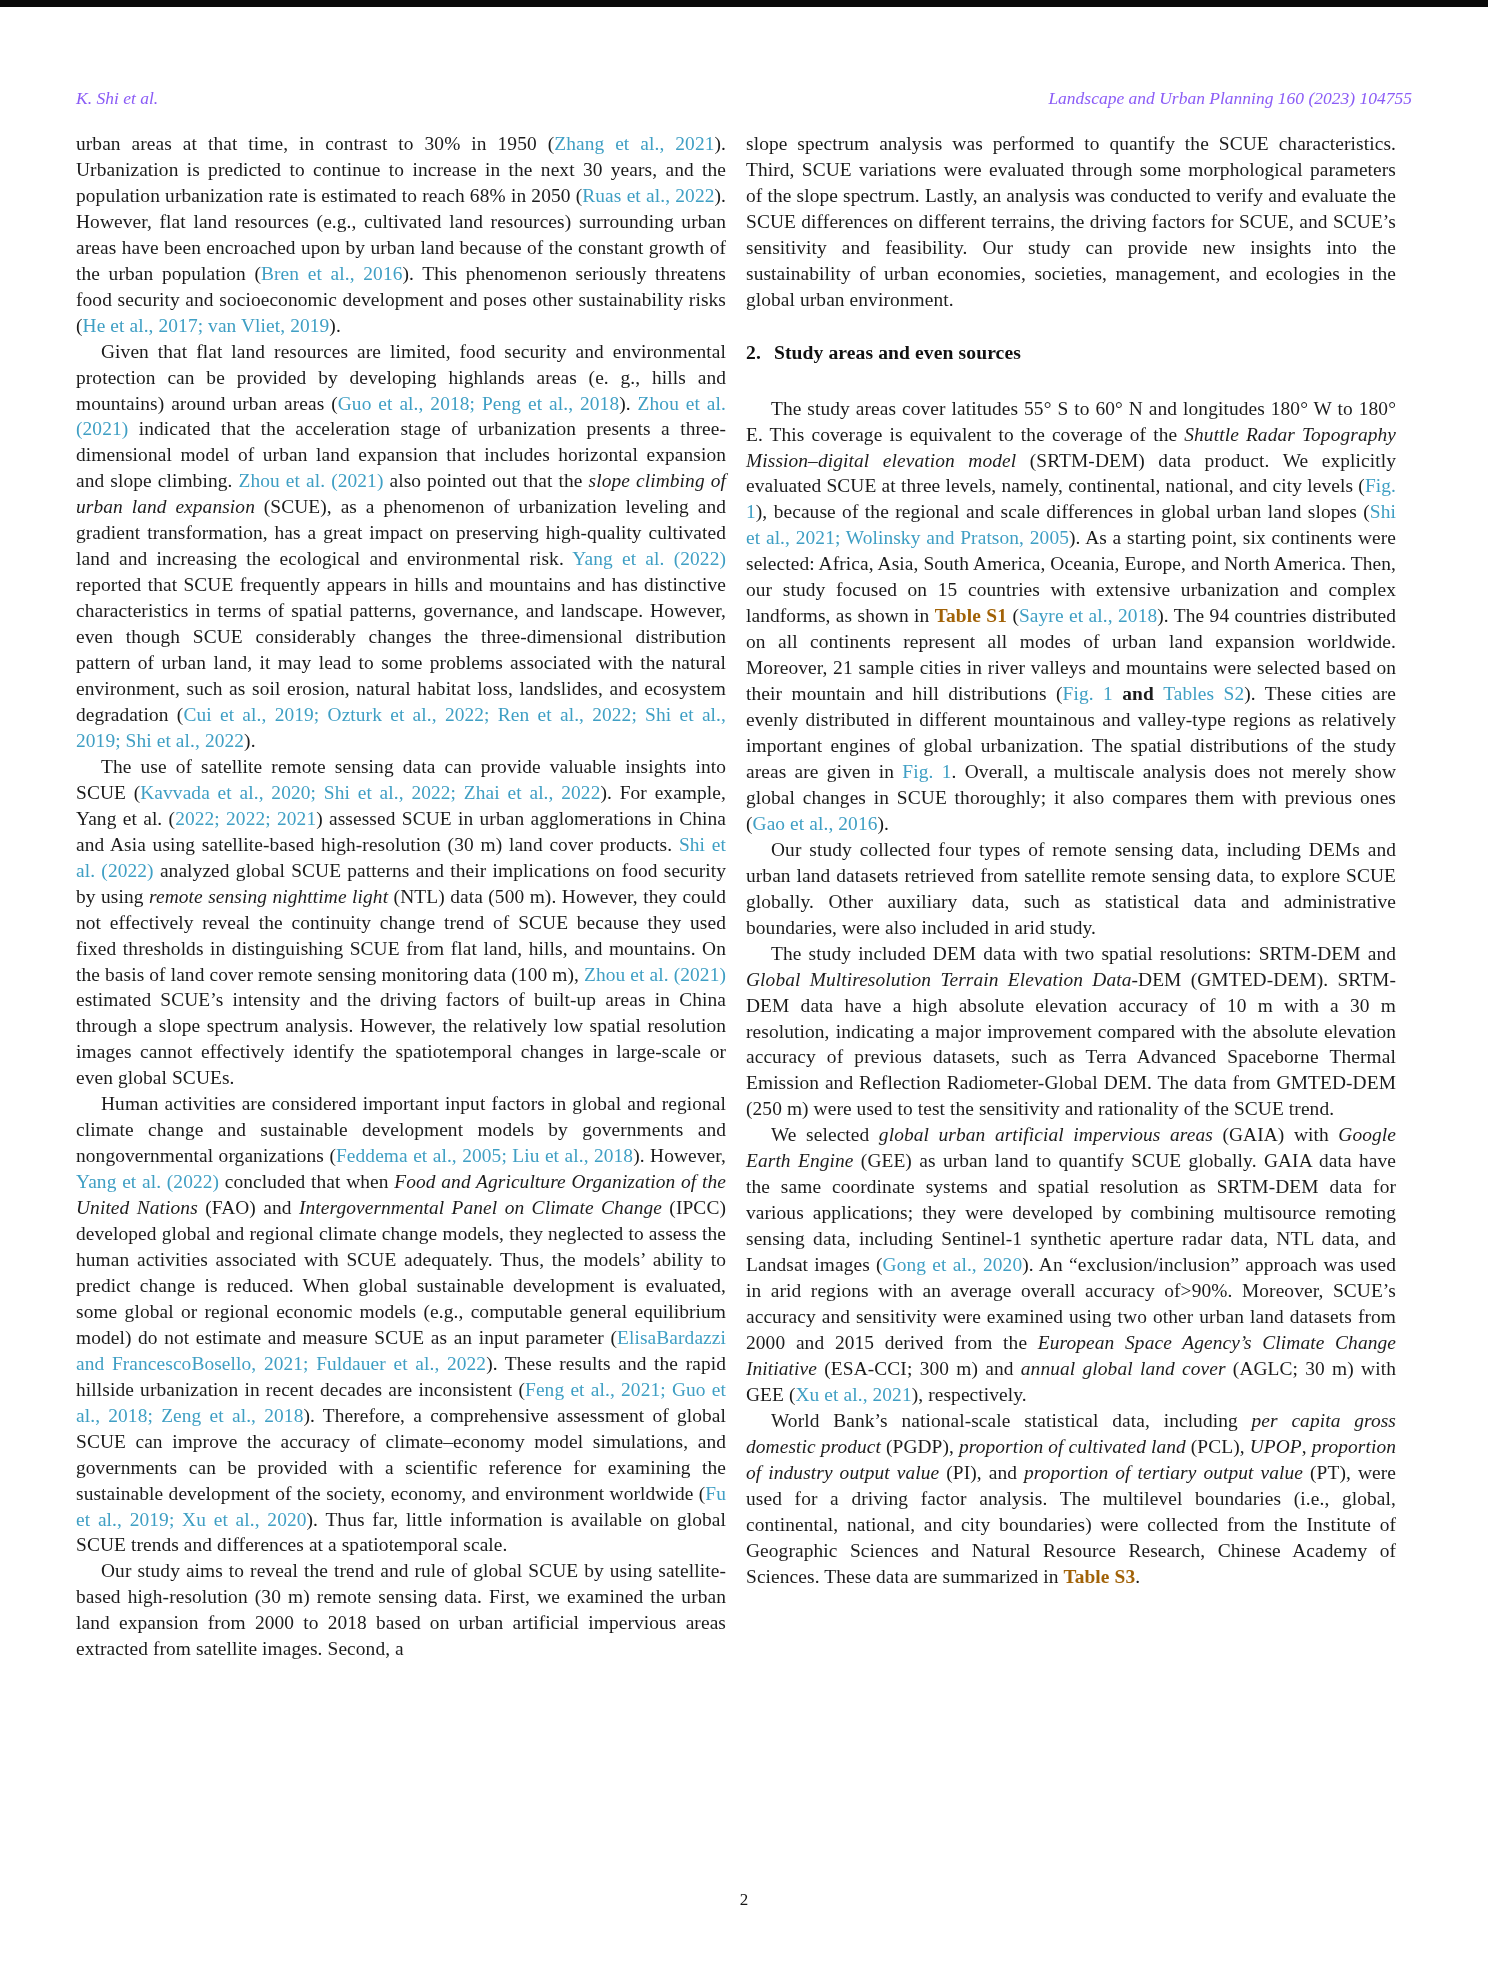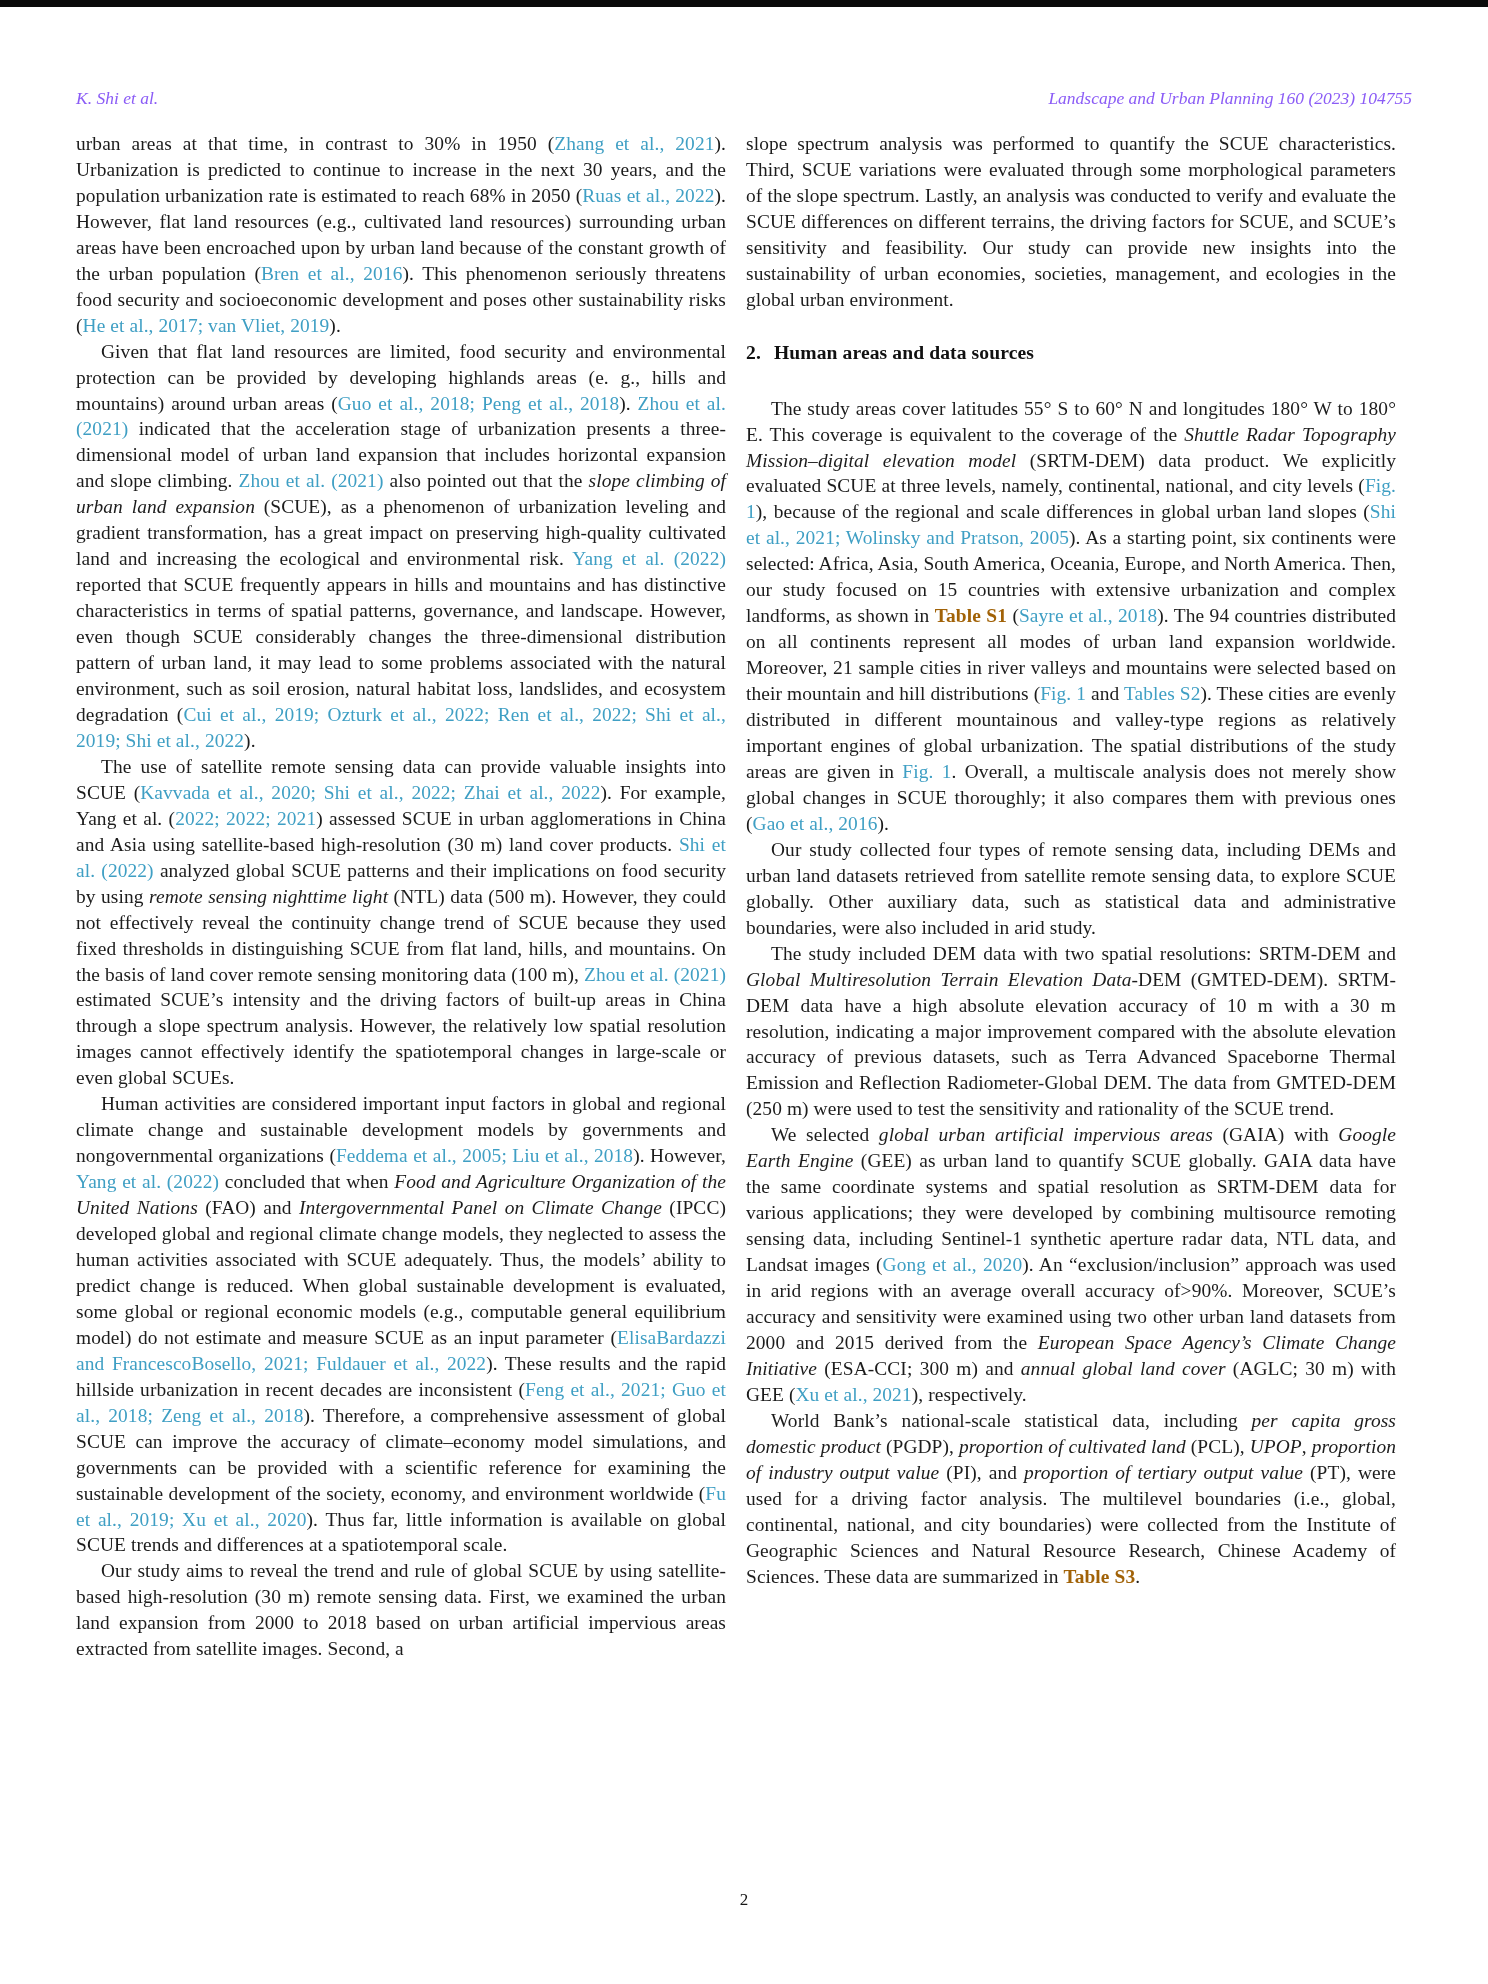--- a/index.html
+++ b/index.html
@@ -37,21 +37,21 @@
   .para { margin: 0; }
   .para.indent { text-indent: 25px; }
   .section-heading {
     font-size: 19.6px; font-weight: bold; color: #111;
     text-align: left;
     margin: 27px 0 30px 0;
   }
   .section-heading .h-num { margin-right: 13px; }
   .seg-p  { }
   .seg-i  { font-style: italic; }
-  .seg-b  { font-weight: normal; }
+  .seg-b  { font-weight: bold; }
   .seg-l  { color: #3f9fc4; }
   .seg-bl { color: #a16207; font-weight: bold; }
   .page-footer {
     position: absolute; top: 1890px; left: 0;
     width: 1488px;
     text-align: center;
     font-size: 17px; color: #161616;
   }
 </style>
 </head>
@@ -67,21 +67,21 @@
 <div class="content">
   <div class="column" id="col-left">
       <p class="para"><span class="seg-p">urban areas at that time, in contrast to 30% in 1950 (</span><span class="seg-l">Zhang et al., 2021</span><span class="seg-p">). Urbanization is predicted to continue to increase in the next 30 years, and the population urbanization rate is estimated to reach 68% in 2050 (</span><span class="seg-l">Ruas et al., 2022</span><span class="seg-p">). However, flat land resources (e.g., cultivated land resources) surrounding urban areas have been encroached upon by urban land because of the constant growth of the urban population (</span><span class="seg-l">Bren et al., 2016</span><span class="seg-p">). This phenomenon seriously threatens food security and socioeconomic development and poses other sustainability risks (</span><span class="seg-l">He et al., 2017; van Vliet, 2019</span><span class="seg-p">).</span></p>
       <p class="para indent"><span class="seg-p">Given that flat land resources are limited, food security and environmental protection can be provided by developing highlands areas (e. g., hills and mountains) around urban areas (</span><span class="seg-l">Guo et al., 2018; Peng et al., 2018</span><span class="seg-p">). </span><span class="seg-l">Zhou et al. (2021)</span><span class="seg-p"> indicated that the acceleration stage of urbanization presents a three-dimensional model of urban land expansion that includes horizontal expansion and slope climbing. </span><span class="seg-l">Zhou et al. (2021)</span><span class="seg-p"> also pointed out that the </span><span class="seg-i">slope climbing of urban land expansion</span><span class="seg-p"> (SCUE), as a phenomenon of urbanization leveling and gradient transformation, has a great impact on preserving high-quality cultivated land and increasing the ecological and environmental risk. </span><span class="seg-l">Yang et al. (2022)</span><span class="seg-p"> reported that SCUE frequently appears in hills and mountains and has distinctive characteristics in terms of spatial patterns, governance, and landscape. However, even though SCUE considerably changes the three-dimensional distribution pattern of urban land, it may lead to some problems associated with the natural environment, such as soil erosion, natural habitat loss, landslides, and ecosystem degradation (</span><span class="seg-l">Cui et al., 2019; Ozturk et al., 2022; Ren et al., 2022; Shi et al., 2019; Shi et al., 2022</span><span class="seg-p">).</span></p>
       <p class="para indent"><span class="seg-p">The use of satellite remote sensing data can provide valuable insights into SCUE (</span><span class="seg-l">Kavvada et al., 2020; Shi et al., 2022; Zhai et al., 2022</span><span class="seg-p">). For example, Yang et al. (</span><span class="seg-l">2022; 2022; 2021</span><span class="seg-p">) assessed SCUE in urban agglomerations in China and Asia using satellite-based high-resolution (30 m) land cover products. </span><span class="seg-l">Shi et al. (2022)</span><span class="seg-p"> analyzed global SCUE patterns and their implications on food security by using </span><span class="seg-i">remote sensing nighttime light</span><span class="seg-p"> (NTL) data (500 m). However, they could not effectively reveal the continuity change trend of SCUE because they used fixed thresholds in distinguishing SCUE from flat land, hills, and mountains. On the basis of land cover remote sensing monitoring data (100 m), </span><span class="seg-l">Zhou et al. (2021)</span><span class="seg-p"> estimated SCUE’s intensity and the driving factors of built-up areas in China through a slope spectrum analysis. However, the relatively low spatial resolution images cannot effectively identify the spatiotemporal changes in large-scale or even global SCUEs.</span></p>
       <p class="para indent"><span class="seg-p">Human activities are considered important input factors in global and regional climate change and sustainable development models by governments and nongovernmental organizations (</span><span class="seg-l">Feddema et al., 2005; Liu et al., 2018</span><span class="seg-p">). However, </span><span class="seg-l">Yang et al. (2022)</span><span class="seg-p"> concluded that when </span><span class="seg-i">Food and Agriculture Organization of the United Nations</span><span class="seg-p"> (FAO) and </span><span class="seg-i">Intergovernmental Panel on Climate Change</span><span class="seg-p"> (IPCC) developed global and regional climate change models, they neglected to assess the human activities associated with SCUE adequately. Thus, the models’ ability to predict change is reduced. When global sustainable development is evaluated, some global or regional economic models (e.g., computable general equilibrium model) do not estimate and measure SCUE as an input parameter (</span><span class="seg-l">ElisaBardazzi and FrancescoBosello, 2021; Fuldauer et al., 2022</span><span class="seg-p">). These results and the rapid hillside urbanization in recent decades are inconsistent (</span><span class="seg-l">Feng et al., 2021; Guo et al., 2018; Zeng et al., 2018</span><span class="seg-p">). Therefore, a comprehensive assessment of global SCUE can improve the accuracy of climate–economy model simulations, and governments can be provided with a scientific reference for examining the sustainable development of the society, economy, and environment worldwide (</span><span class="seg-l">Fu et al., 2019; Xu et al., 2020</span><span class="seg-p">). Thus far, little information is available on global SCUE trends and differences at a spatiotemporal scale.</span></p>
       <p class="para indent"><span class="seg-p">Our study aims to reveal the trend and rule of global SCUE by using satellite-based high-resolution (30 m) remote sensing data. First, we examined the urban land expansion from 2000 to 2018 based on urban artificial impervious areas extracted from satellite images. Second, a</span></p>
     </div>
   <div class="column" id="col-right">
       <p class="para"><span class="seg-p">slope spectrum analysis was performed to quantify the SCUE characteristics. Third, SCUE variations were evaluated through some morphological parameters of the slope spectrum. Lastly, an analysis was conducted to verify and evaluate the SCUE differences on different terrains, the driving factors for SCUE, and SCUE’s sensitivity and feasibility. Our study can provide new insights into the sustainability of urban economies, societies, management, and ecologies in the global urban environment.</span></p>
-      <h2 class="section-heading"><span class="h-num">2.</span><span>Human areas and data sources</span></h2>
+      <h2 class="section-heading"><span class="h-num">2.</span><span>Study areas and even sources</span></h2>
       <p class="para indent"><span class="seg-p">The study areas cover latitudes 55° S to 60° N and longitudes 180° W to 180° E. This coverage is equivalent to the coverage of the </span><span class="seg-i">Shuttle Radar Topography Mission–digital elevation model</span><span class="seg-p"> (SRTM-DEM) data product. We explicitly evaluated SCUE at three levels, namely, continental, national, and city levels (</span><span class="seg-l">Fig. 1</span><span class="seg-p">), because of the regional and scale differences in global urban land slopes (</span><span class="seg-l">Shi et al., 2021; Wolinsky and Pratson, 2005</span><span class="seg-p">). As a starting point, six continents were selected: Africa, Asia, South America, Oceania, Europe, and North America. Then, our study focused on 15 countries with extensive urbanization and complex landforms, as shown in </span><span class="seg-bl">Table S1</span><span class="seg-p"> (</span><span class="seg-l">Sayre et al., 2018</span><span class="seg-p">). The 94 countries distributed on all continents represent all modes of urban land expansion worldwide. Moreover, 21 sample cities in river valleys and mountains were selected based on their mountain and hill distributions (</span><span class="seg-l">Fig. 1</span><span class="seg-b"> and </span><span class="seg-l">Tables S2</span><span class="seg-p">). These cities are evenly distributed in different mountainous and valley-type regions as relatively important engines of global urbanization. The spatial distributions of the study areas are given in </span><span class="seg-l">Fig. 1</span><span class="seg-p">. Overall, a multiscale analysis does not merely show global changes in SCUE thoroughly; it also compares them with previous ones (</span><span class="seg-l">Gao et al., 2016</span><span class="seg-p">).</span></p>
       <p class="para indent"><span class="seg-p">Our study collected four types of remote sensing data, including DEMs and urban land datasets retrieved from satellite remote sensing data, to explore SCUE globally. Other auxiliary data, such as statistical data and administrative boundaries, were also included in arid study.</span></p>
       <p class="para indent"><span class="seg-p">The study included DEM data with two spatial resolutions: SRTM-DEM and </span><span class="seg-i">Global Multiresolution Terrain Elevation Data</span><span class="seg-p">-DEM (GMTED-DEM). SRTM-DEM data have a high absolute elevation accuracy of 10 m with a 30 m resolution, indicating a major improvement compared with the absolute elevation accuracy of previous datasets, such as Terra Advanced Spaceborne Thermal Emission and Reflection Radiometer-Global DEM. The data from GMTED-DEM (250 m) were used to test the sensitivity and rationality of the SCUE trend.</span></p>
       <p class="para indent"><span class="seg-p">We selected </span><span class="seg-i">global urban artificial impervious areas</span><span class="seg-p"> (GAIA) with </span><span class="seg-i">Google Earth Engine</span><span class="seg-p"> (GEE) as urban land to quantify SCUE globally. GAIA data have the same coordinate systems and spatial resolution as SRTM-DEM data for various applications; they were developed by combining multisource remoting sensing data, including Sentinel-1 synthetic aperture radar data, NTL data, and Landsat images (</span><span class="seg-l">Gong et al., 2020</span><span class="seg-p">). An “exclusion/inclusion” approach was used in arid regions with an average overall accuracy of&gt;90%. Moreover, SCUE’s accuracy and sensitivity were examined using two other urban land datasets from 2000 and 2015 derived from the </span><span class="seg-i">European Space Agency’s Climate Change Initiative</span><span class="seg-p"> (ESA-CCI; 300 m) and </span><span class="seg-i">annual global land cover</span><span class="seg-p"> (AGLC; 30 m) with GEE (</span><span class="seg-l">Xu et al., 2021</span><span class="seg-p">), respectively.</span></p>
       <p class="para indent"><span class="seg-p">World Bank’s national-scale statistical data, including </span><span class="seg-i">per capita gross domestic product</span><span class="seg-p"> (PGDP), </span><span class="seg-i">proportion of cultivated land</span><span class="seg-p"> (PCL), </span><span class="seg-i">UPOP</span><span class="seg-p">, </span><span class="seg-i">proportion of industry output value</span><span class="seg-p"> (PI), and </span><span class="seg-i">proportion of tertiary output value</span><span class="seg-p"> (PT), were used for a driving factor analysis. The multilevel boundaries (i.e., global, continental, national, and city boundaries) were collected from the Institute of Geographic Sciences and Natural Resource Research, Chinese Academy of Sciences. These data are summarized in </span><span class="seg-bl">Table S3</span><span class="seg-p">.</span></p>
     </div>
 </div>
 
 <div class="page-footer">
   <span>2</span>

